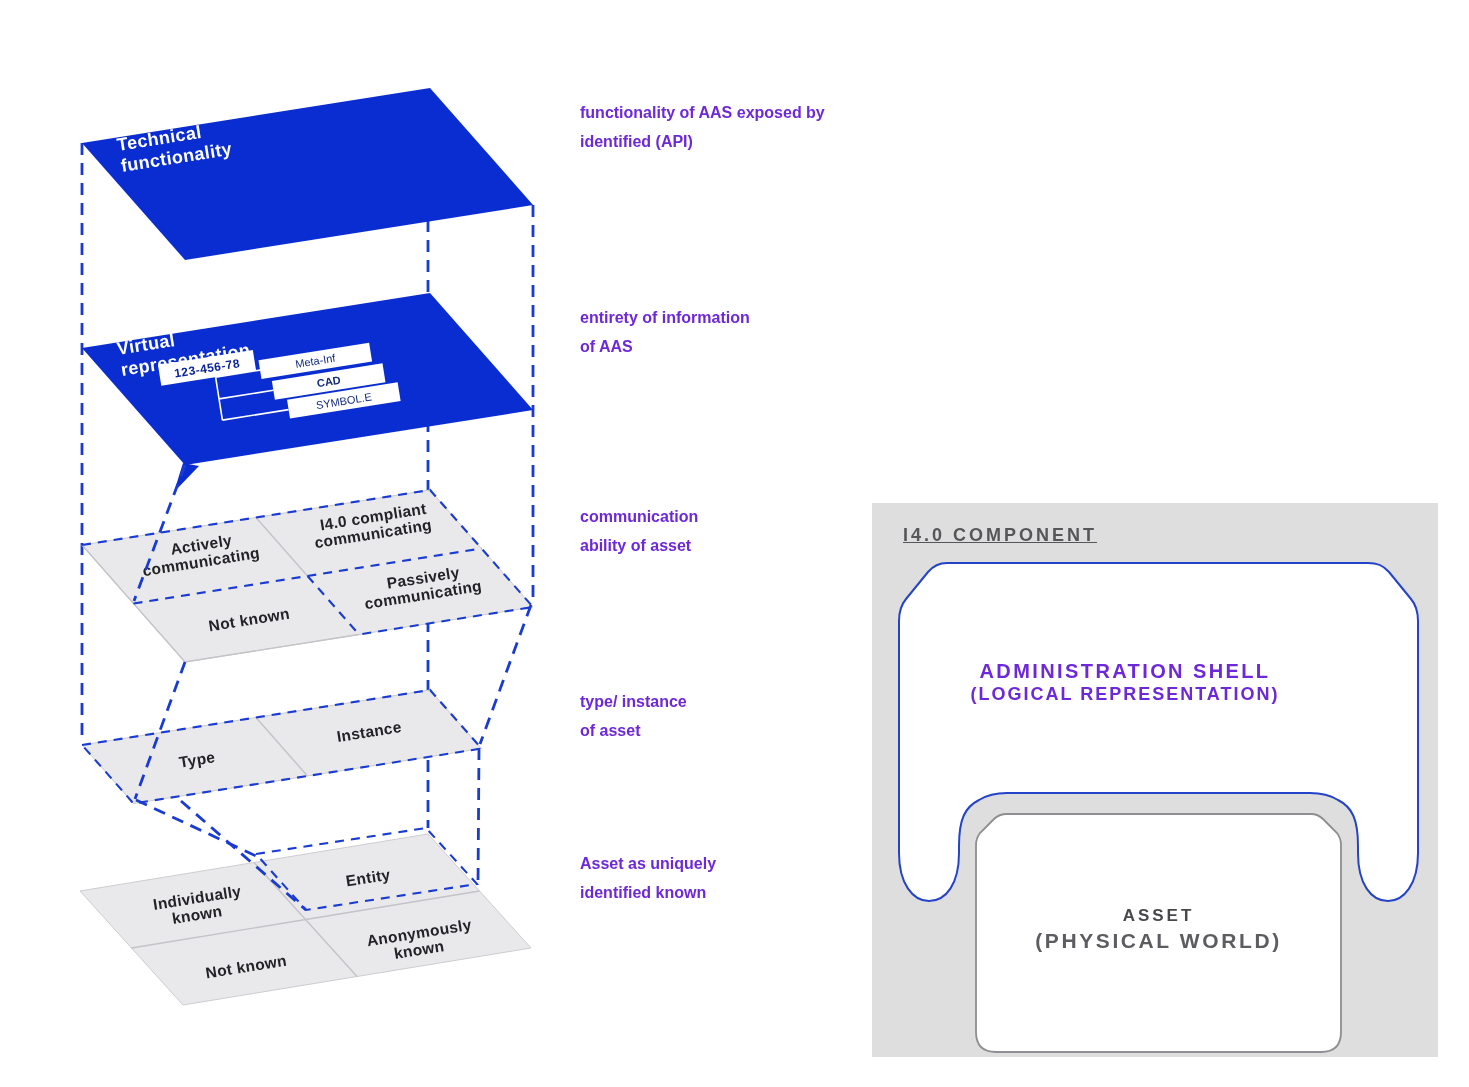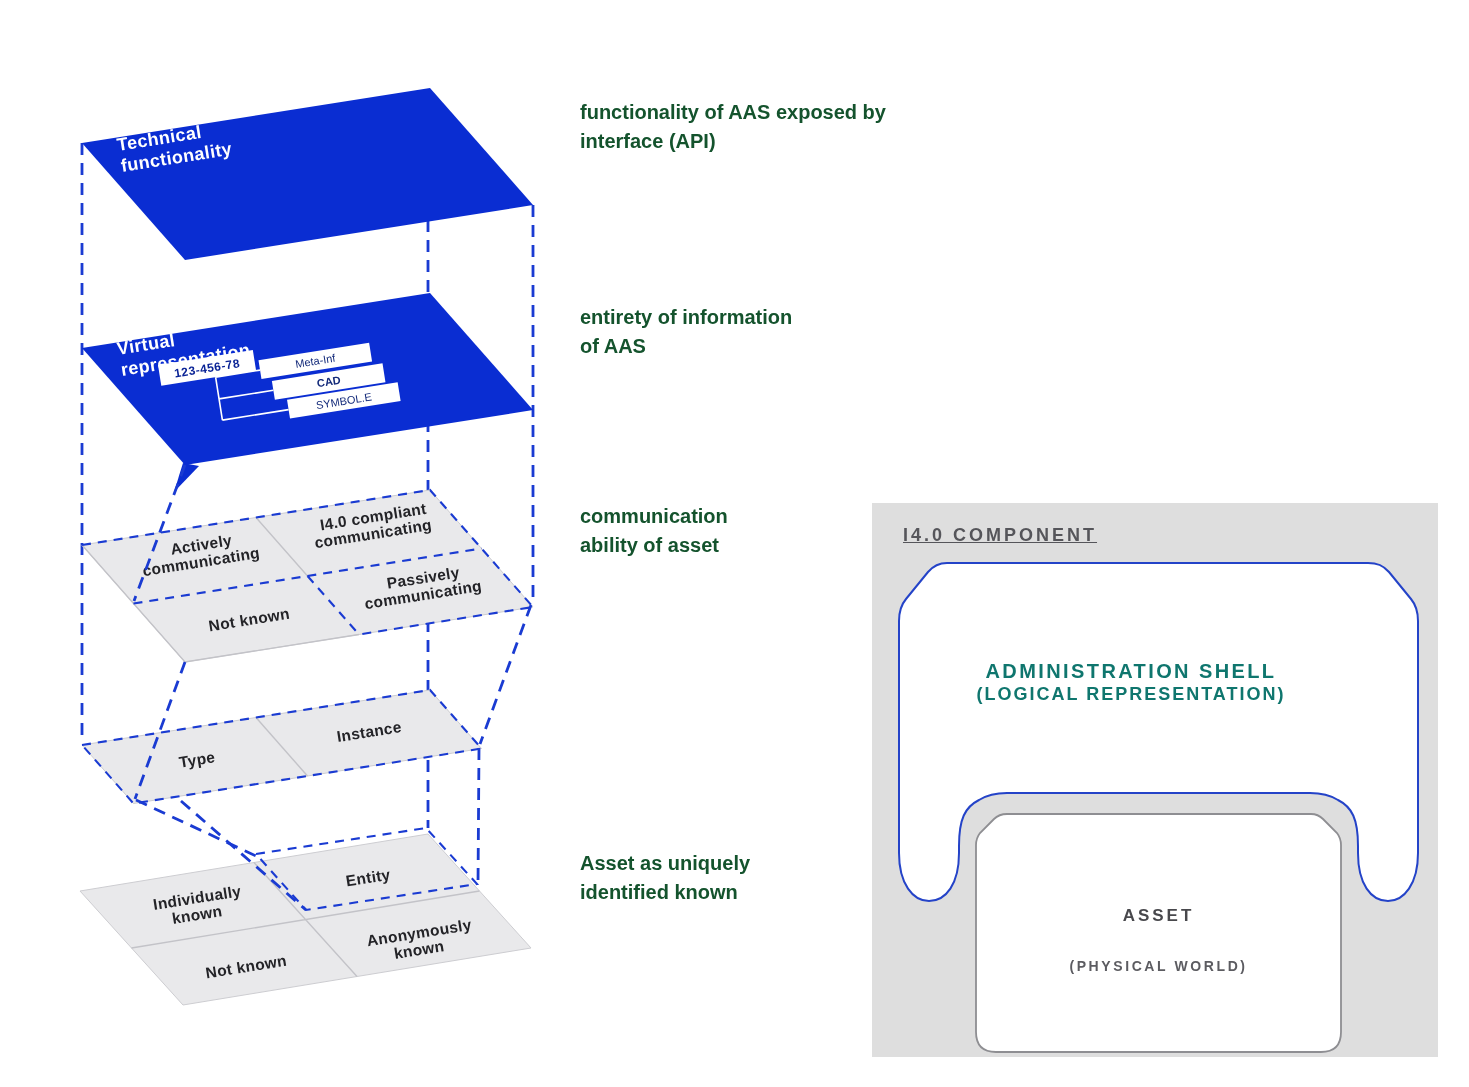--- a/index.html
+++ b/index.html
@@ -20,31 +20,31 @@
   .tree-box{fill:#ffffff;}
   .tree-line{fill:none;stroke:#ffffff;stroke-width:1.6;}
   .tree-text{fill:#132a7a;font-size:11px;text-anchor:middle;}
   .tree-text-id{fill:#0b2496;font-size:12px;font-weight:bold;text-anchor:middle;letter-spacing:.5px;}
   .tree-text-bold{font-weight:bold;}
 
   .shell-shape{fill:#ffffff;stroke:#2443c8;stroke-width:2;}
   .asset-shape{fill:#ffffff;stroke:#8e8e92;stroke-width:1.8;}
   .panel-rect{fill:#dedede;}
 
-  .note{position:absolute;left:580px;color:#14532d;font-weight:bold;font-size:20px;line-height:29px;}
+  .note{position:absolute;left:580px;color:#6d28d9;font-weight:bold;font-size:16px;line-height:29px;}
   .note div{white-space:nowrap;}
   .panel-title{position:absolute;left:903px;top:525px;color:#55555a;font-weight:bold;
                font-size:18px;letter-spacing:3px;white-space:nowrap;text-decoration:underline;}
   .shell-text{position:absolute;left:899px;top:660px;width:452px;text-align:center;
-              color:#0f766e;font-weight:bold;padding-left:6px;}
+              color:#6d28d9;font-weight:bold;}
   .shell-text .l1{font-size:20px;letter-spacing:2.4px;line-height:23px;white-space:nowrap;}
   .shell-text .l2{font-size:18px;letter-spacing:2px;line-height:23px;white-space:nowrap;}
   .asset-text{position:absolute;left:976px;top:903px;width:365px;text-align:center;font-weight:bold;}
   .asset-text .l1{font-size:17px;letter-spacing:3px;color:#48484c;line-height:25px;}
-  .asset-text .l2{font-size:14px;letter-spacing:2.6px;color:#5c5c61;line-height:25px;margin-top:26px;}
+  .asset-text .l2{font-size:21px;letter-spacing:2.6px;color:#5c5c61;line-height:25px;}
 </style>
 </head>
 <body>
 
 <div class="canvas">
 
 <svg class="diagram-svg" width="1469" height="1087" viewBox="0 0 1469 1087">
 
   <g>
     <path class="dashA" d="M82,143 V742"></path>
@@ -131,29 +131,33 @@
       C 899,611 901,605 906,599 L 928,572 C 934,565 940,563 947,563 Z"></path>
     <path class="asset-shape" d="
       M 1007,814 L 1311,814 C 1316,814 1319,815 1323,819 L 1337,833 C 1340,837 1341,840 1341,845
       L 1341,1032 C 1341,1045 1334,1052 1321,1052 L 996,1052 C 983,1052 976,1045 976,1032
       L 976,845 C 976,840 977,837 980,833 L 994,819 C 998,815 1001,814 1007,814 Z"></path>
   </g>
 </svg>
 
   <div class="note" style="top:98px">
     <div>functionality of AAS exposed by</div>
-    <div>interface (API)</div>
+    <div>identified (API)</div>
   </div>
   <div class="note" style="top:502px">
     <div>communication</div>
     <div>ability of asset</div>
   </div>
   <div class="note" style="top:303px">
     <div>entirety of information</div>
     <div>of AAS</div>
+  </div>
+  <div class="note" style="top:687px">
+    <div>type/ instance</div>
+    <div>of asset</div>
   </div>
   <div class="note" style="top:849px">
     <div>Asset as uniquely</div>
     <div>identified known</div>
   </div>
 
   <div class="panel-title">I4.0 COMPONENT</div>
   <div class="shell-text">
     <div class="l1">ADMINISTRATION SHELL</div>
     <div class="l2">(LOGICAL REPRESENTATION)</div>

